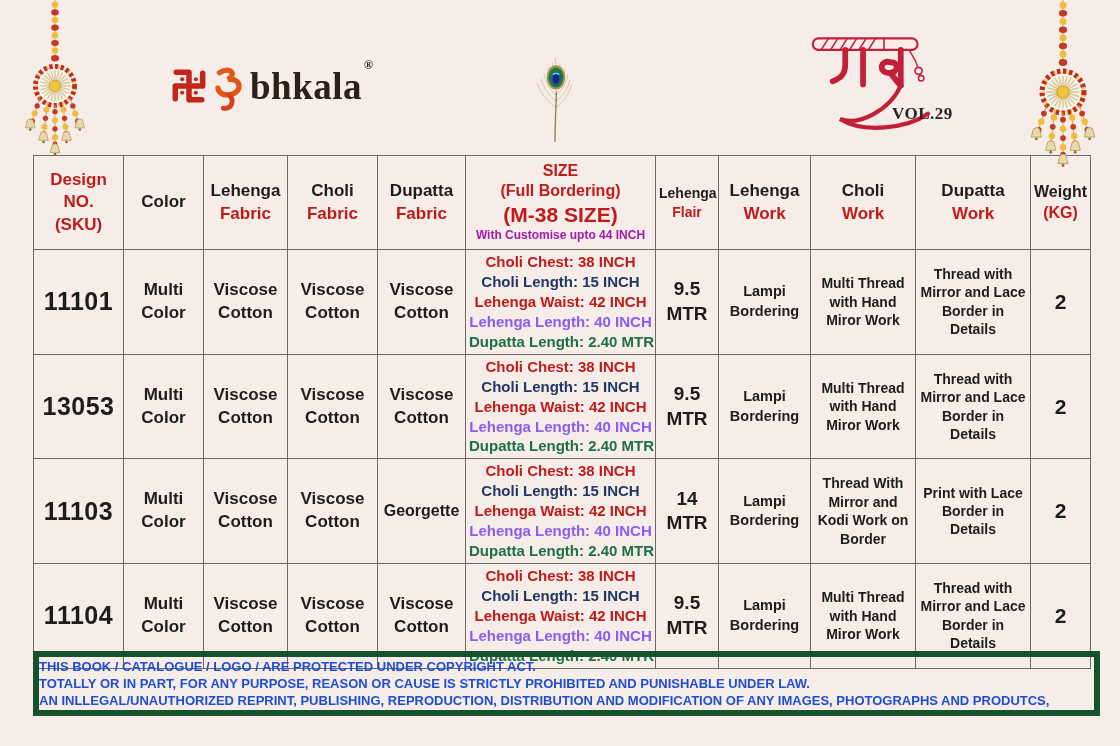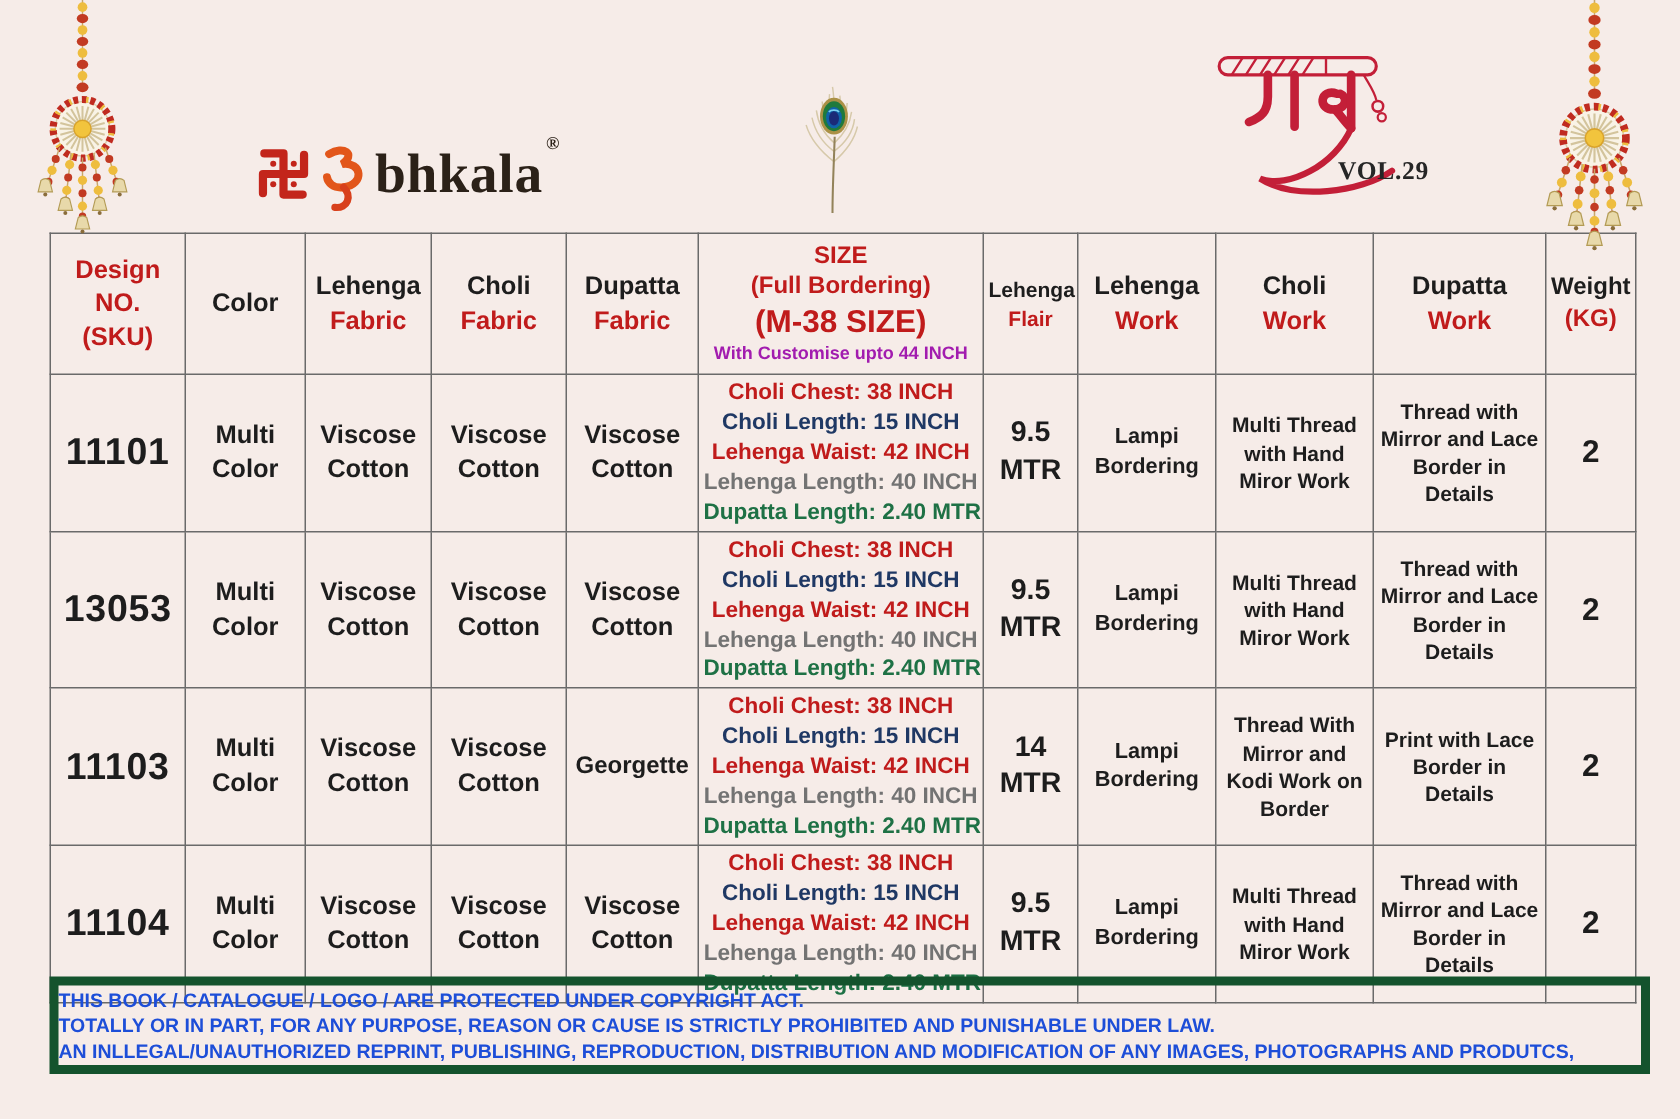--- a/index.html
+++ b/index.html
@@ -3,21 +3,21 @@
 <meta charset="utf-8">
 <style>
   html,body{margin:0;padding:0;background:#e9e0dc;}
   .stage{position:relative;width:1120px;height:746px;background:#f6ece8;overflow:hidden;
          font-family:"Liberation Sans","DejaVu Sans",sans-serif;}
 
   
   .ornament{position:absolute;top:0;z-index:3;}
   .orn-left{left:12px;}
   .orn-right{left:1017px;}
-  .brand{position:absolute;left:168px;top:56px;height:60px;display:flex;align-items:center;gap:2px;z-index:2;margin-top:30px;}
+  .brand{position:absolute;left:168px;top:56px;height:60px;display:flex;align-items:center;gap:2px;z-index:2;}
   .brand-text{font-family:"Liberation Serif","DejaVu Serif",serif;font-weight:700;font-size:37px;
               color:#2b2118;letter-spacing:.5px;line-height:1;}
   .brand-reg{font-family:"Liberation Serif",serif;font-weight:700;font-size:12px;color:#2b2118;
              align-self:flex-start;margin-top:2px;}
   .feather{position:absolute;left:527px;top:54px;z-index:2;}
   .raas{position:absolute;left:762px;top:30px;width:200px;height:110px;z-index:2;}
   .raas-vol{position:absolute;left:130px;top:74px;font-family:"Liberation Serif","DejaVu Serif",serif;
             font-weight:700;font-size:17px;color:#262626;letter-spacing:.5px;}
 
   
@@ -29,21 +29,21 @@
   .r1{height:99px}.r2{height:100px}.r3{height:100px}.r4{height:100px}
   .red{color:#c01b1b}
   .hdr{font-size:17px;line-height:1.3}
   .hdr-sm{font-size:14px;line-height:1.35}
   .sz1{font-size:16px;line-height:1.25;color:#c01b1b}
   .sz3{font-size:21px;line-height:1.3;color:#c01b1b}
   .sz4{font-size:12px;line-height:1.3;color:#a21caf}
   .sku{font-size:25px;color:#c01b1b;letter-spacing:.5px}
   .cell-17{font-size:17px;line-height:1.35}
   .size-cell div{font-size:15px;line-height:1.33;white-space:nowrap}
-  .c-red{color:#c01b1b}.c-navy{color:#1f3864}.c-green{color:#1e7145}.c-black{color:#737373}
+  .c-red{color:#c01b1b}.c-navy{color:#1f3864}.c-green{color:#1e7145}.c-black{color:#8b5cf6}
   .flair{font-size:19px;line-height:1.3;max-width:46px;margin:0 auto}
   .lwork{font-size:14.5px;line-height:1.35}
   .work-sm{font-size:14px;line-height:1.32}
   .weight{font-size:21px}
 
   
   .copyright{position:absolute;left:33px;top:651px;width:1055px;height:53px;border:6px solid #14532d;
              display:flex;flex-direction:column;justify-content:center;text-align:left;
              font-weight:700;font-size:13px;line-height:1.32;color:#1d4ed8;z-index:1;}
 </style>

